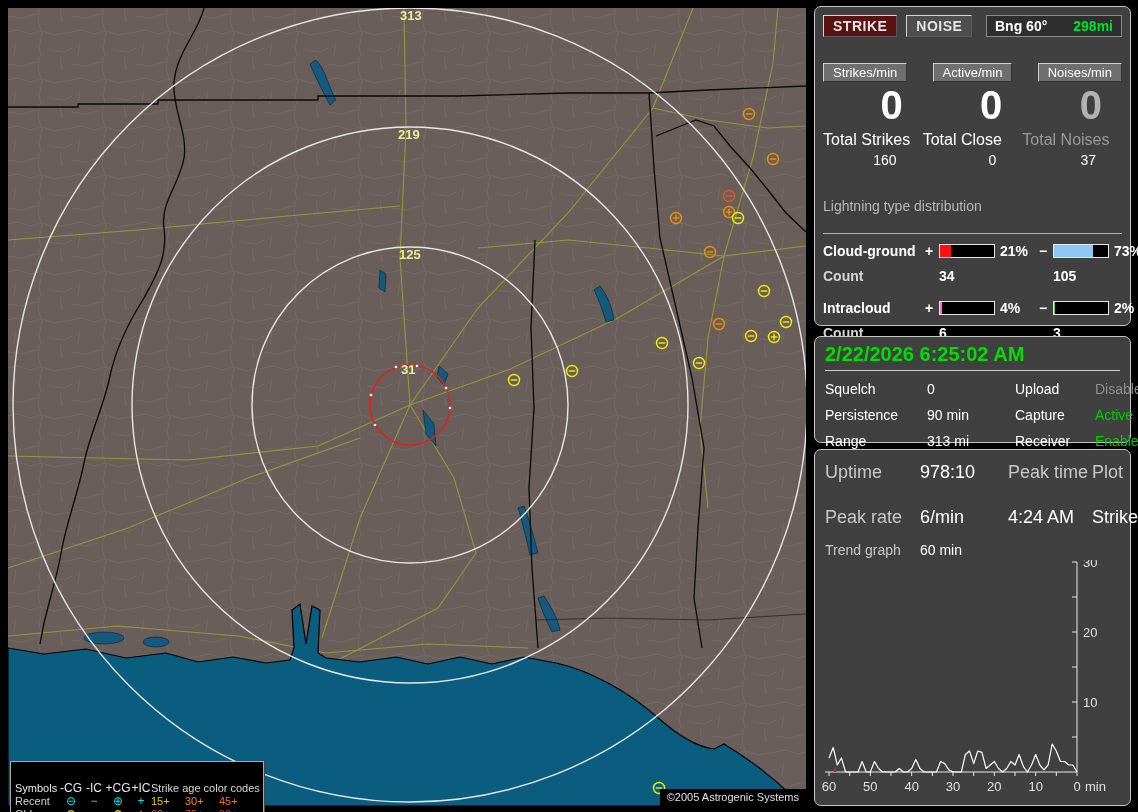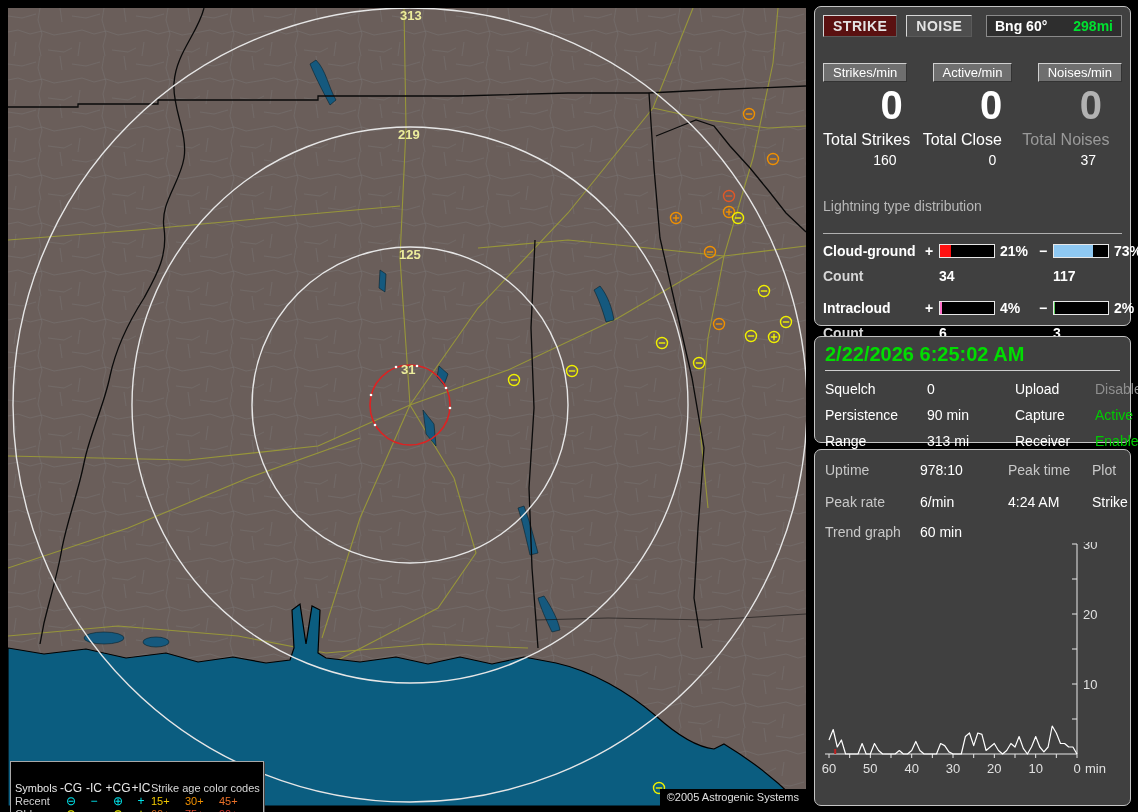--- a/index.html
+++ b/index.html
@@ -57,22 +57,22 @@
   .count-row{display:grid;grid-template-columns:116px 114px auto;margin:9px 8px 0 8px;font-size:14px;}
   .count-label{color:#d6d6d6;font-weight:bold;}
   .count-val{font-weight:bold;}
   
   .datetime{color:#00dd00;font-size:20px;font-weight:bold;margin:6px 10px 0 10px;
             border-bottom:1px solid #cfcfcf;padding-bottom:4px;}
   .stat-grid{display:grid;grid-template-columns:102px 88px 80px auto;
              font-size:14px;margin:10px 10px 0 10px;row-gap:10px;}
   .gray{color:#8f8f8f;} .green{color:#00cc00;}
   
-  .up-grid{display:grid;grid-template-columns:95px 88px 84px auto;font-size:14px;
-           margin:12px 10px 0 10px;row-gap:16px;}
+  .up-grid{display:grid;grid-template-columns:95px 88px 84px auto;font-size:18px;
+           margin:12px 10px 0 10px;row-gap:24px;}
   .lab{color:#c8c8c8;}
   .trend-row{display:grid;grid-template-columns:95px auto;font-size:14px;margin:14px 10px 0 10px;}
   #trend-svg{margin:2px 2px 0 4px;}
 </style>
 </head>
 <body>
 
 <div class="map-wrap">
   <svg width="798" height="798" viewBox="0 0 798 798">
     <defs>
@@ -298,21 +298,21 @@
     <span class="pct">21%</span>
     <span>−</span>
     <span class="bar">
         <span class="fill" style="width: 73%; background: rgb(142, 200, 242);"></span>
       </span>
     <span class="pct">73%</span>
   </div>
   <div class="count-row">
     <span class="count-label">Count</span>
     <span class="count-val">34</span>
-    <span class="count-val">117</span>
+    <span class="count-val">105</span>
   </div>
 
   <div class="dist-row" style="margin-top:16px;">
     <span>Intracloud</span>
     <span>+</span>
     <span class="bar">
         <span class="fill" style="width: 4%; background: rgb(255, 112, 200);"></span>
       </span>
     <span class="pct">4%</span>
     <span>−</span>

